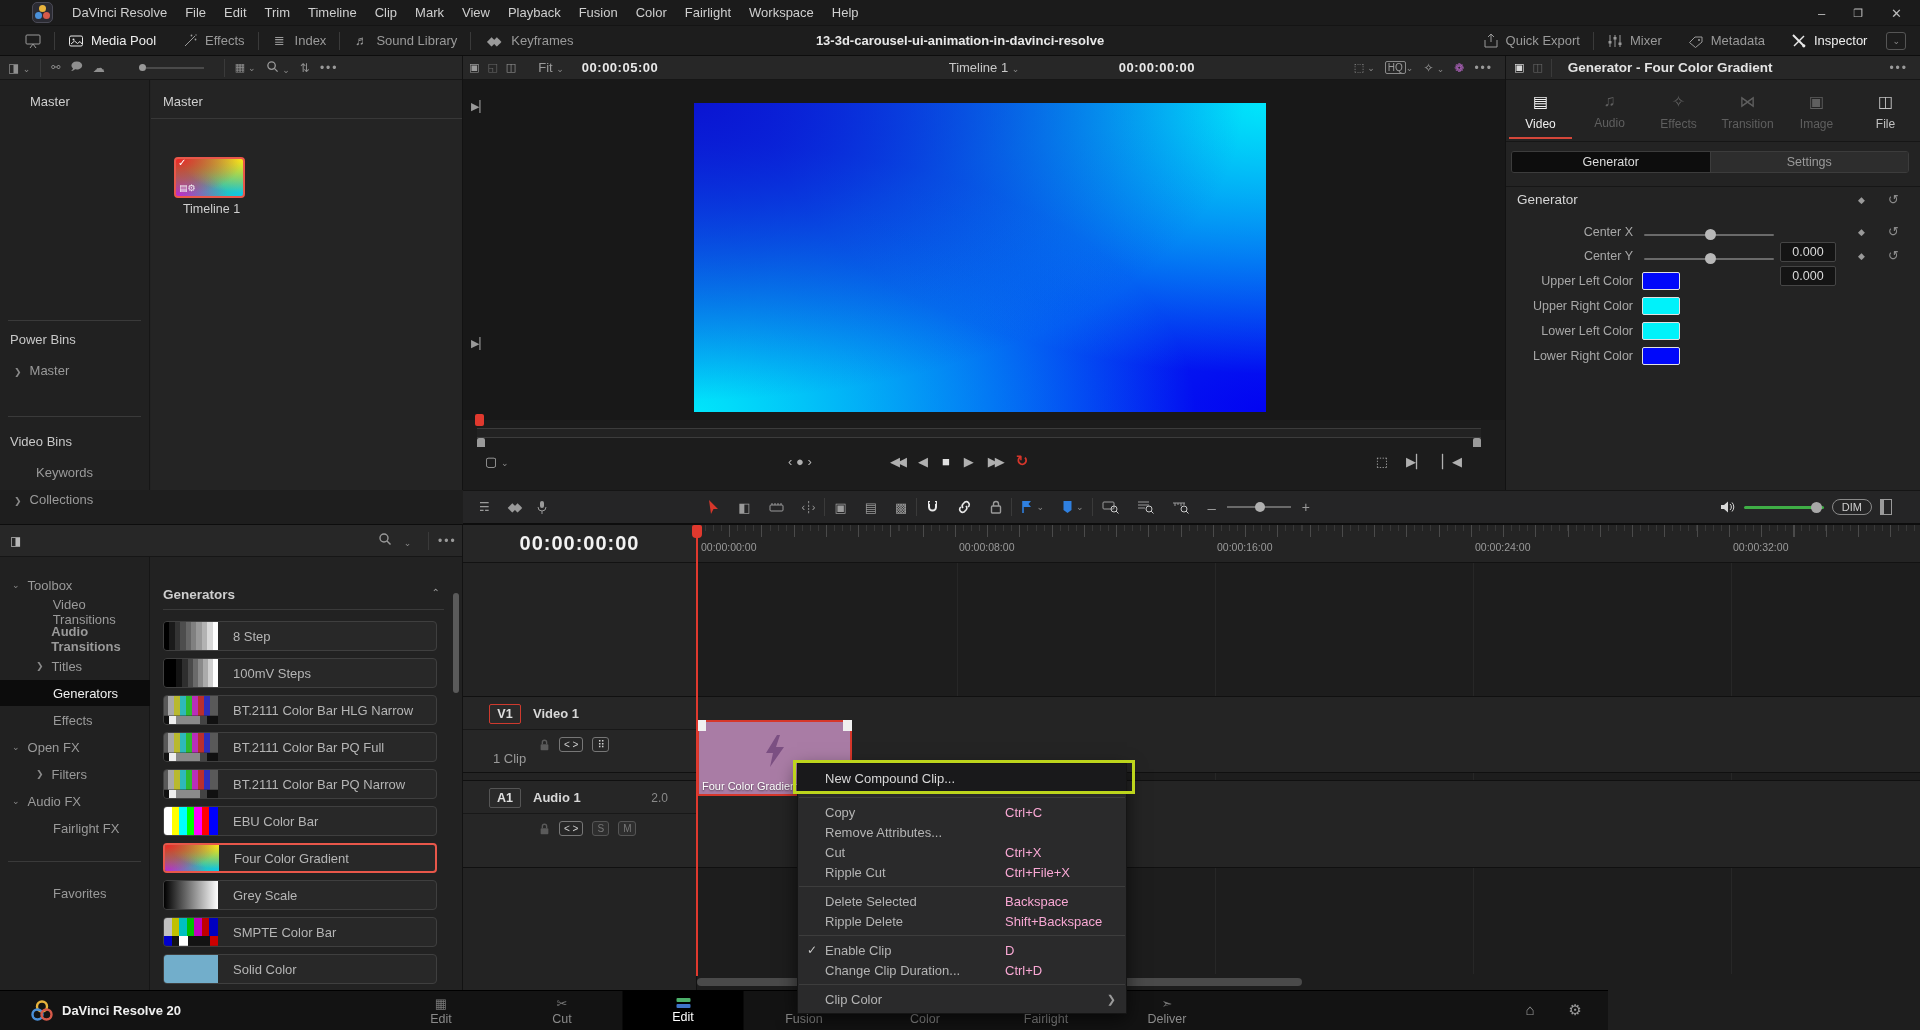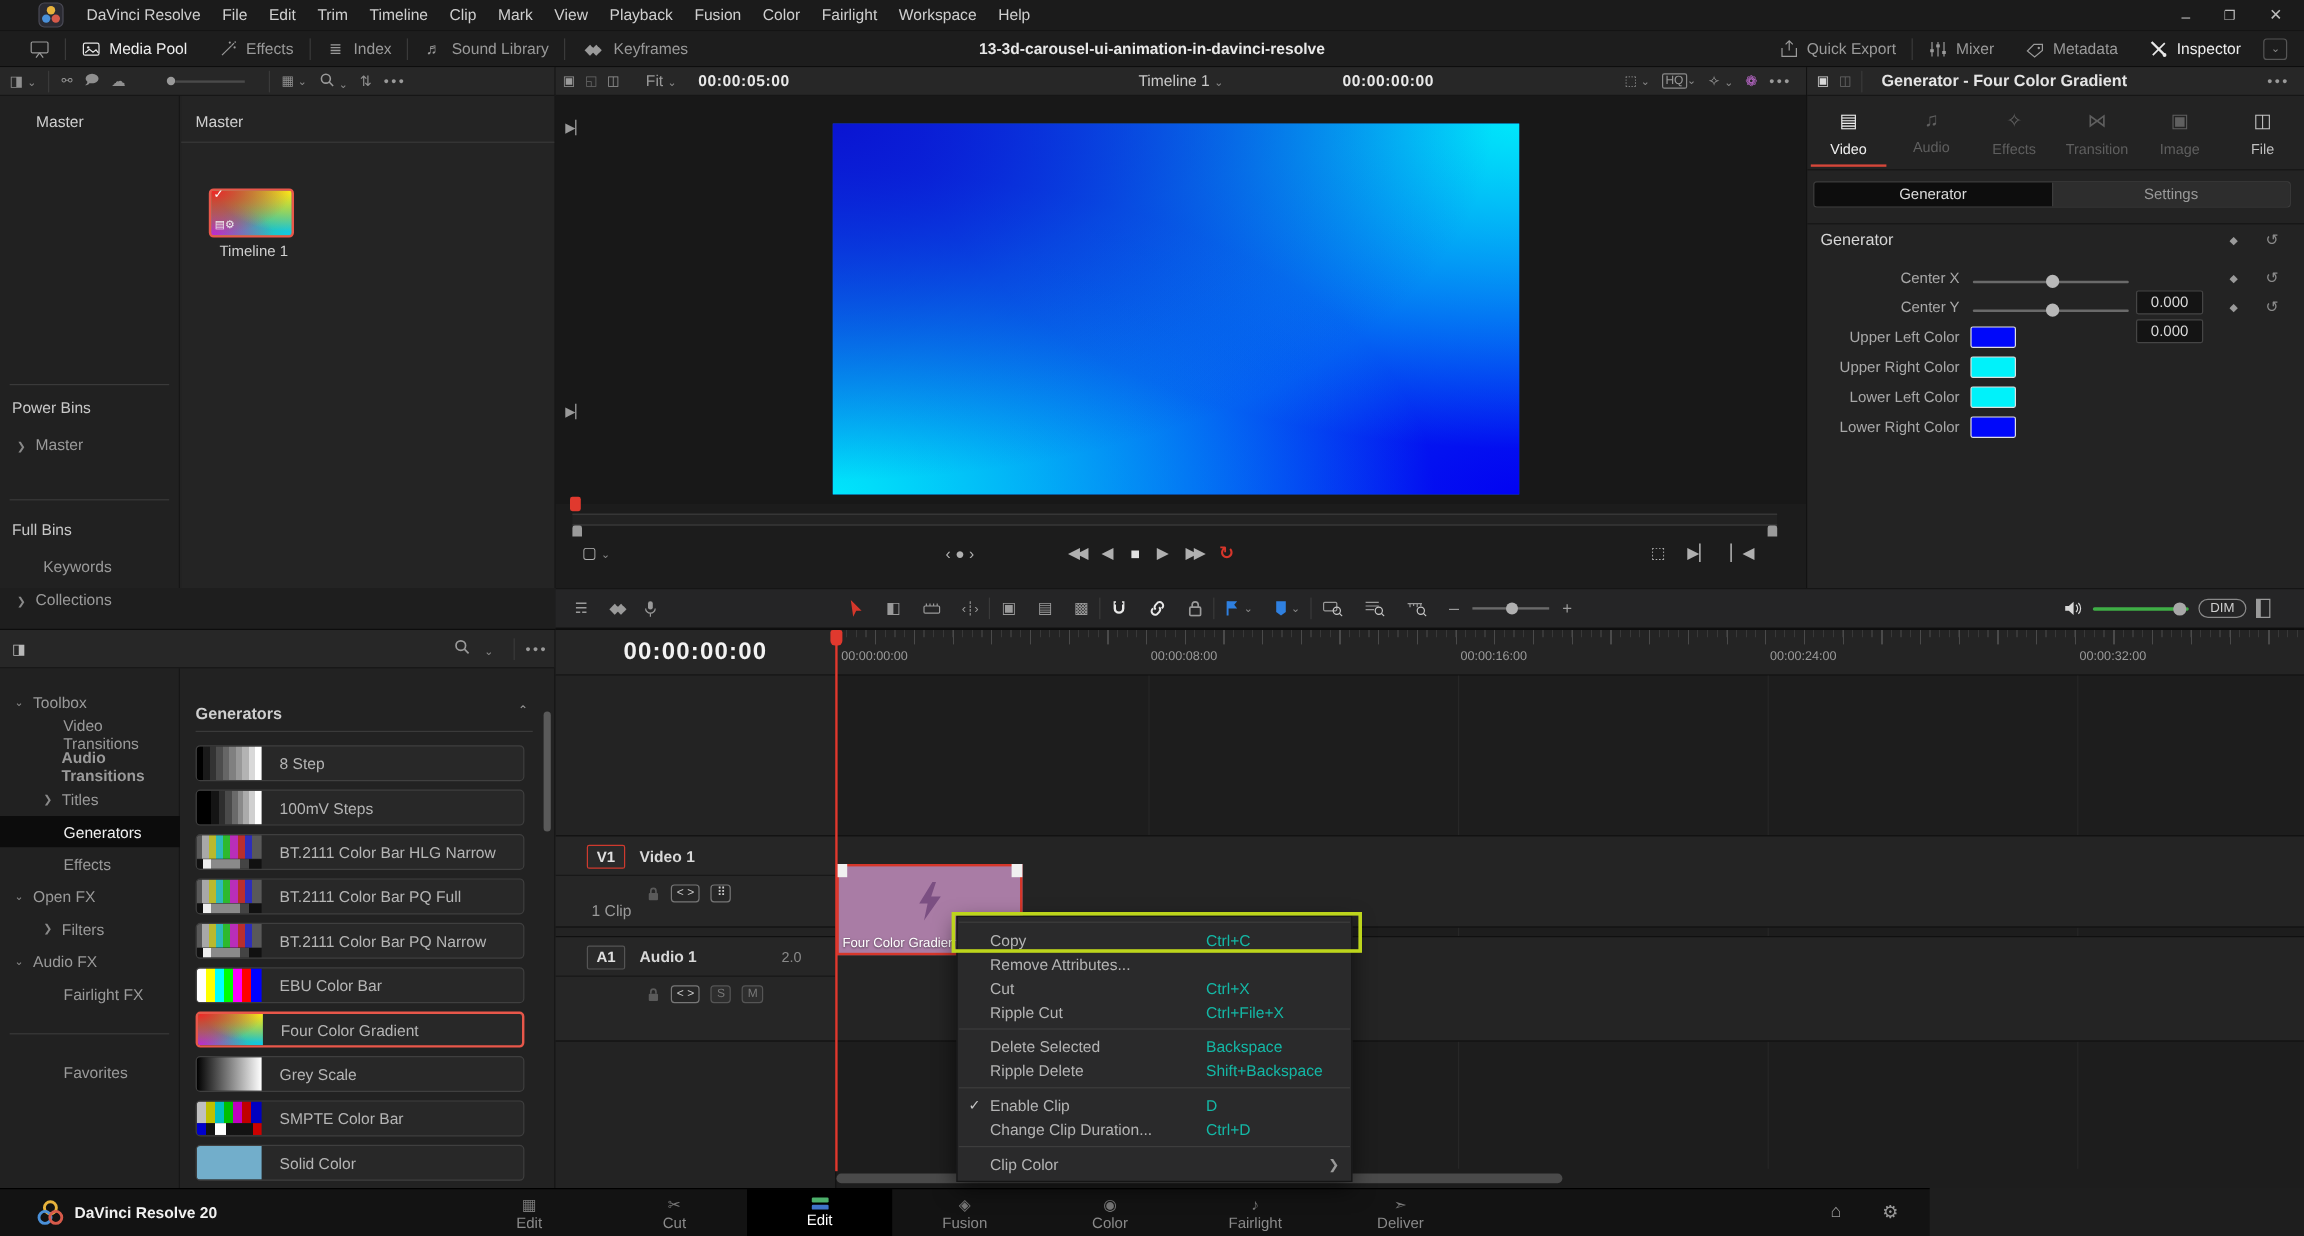--- a/index.html
+++ b/index.html
@@ -166,21 +166,21 @@
   #playhead-top { position:absolute; left:229px; top:0; width:10px; height:13px; background:#e0392e; border-radius:2px 2px 4px 4px; z-index:6; }
   #tl-hscroll { position:absolute; left:234px; bottom:4px; width:605px; height:8px; background:#4a4a4a; border-radius:4px; }
 
   
   #ctx { position:absolute; left:793px; top:760px; width:342px; z-index:20; }
   #ctx-menu { position:absolute; left:4px; top:3px; width:330px; background:#2a2a2b; border:1px solid #151515; box-shadow:0 6px 18px rgba(0,0,0,.6); padding-bottom:4px; }
   #ctx-hl { position:absolute; left:0; top:0; width:342px; height:34px; border:3px solid #bdd51c; z-index:25; pointer-events:none; }
   .ctx-item { position:relative; height:20px; display:flex; align-items:center; color:#b4b4b4; }
   .ctx-item.first { height:28px; background:#19191b; color:#d8d8d8; margin-bottom:5px; }
   .ctx-item .lbl { margin-left:27px; }
-  .ctx-item .sc { position:absolute; left:207px; color:#14b8a6; }
+  .ctx-item .sc { position:absolute; left:207px; color:#f9a8d4; }
   .ctx-item .chk { position:absolute; left:9px; color:#c8c8c8; font-size:12px; }
   .ctx-item .sub { position:absolute; right:10px; color:#9a9a9a; font-size:11px; }
   .ctx-sep { height:1px; background:#3d3d3d; margin:4px 1px; }
 
   
   #bottombar { position:absolute; left:0; top:990px; width:1608px; height:40px; background:#131313; border-top:1px solid #000;padding-left:30px; }
   #bb-logo { position:absolute; left:30px; top:8px; width:24px; height:24px; }
   #bb-app { position:absolute; left:62px; top:12px; color:#f0f0f0; font-weight:bold; }
   #bb-pages { position:absolute; left:50%; top:0; transform:translateX(-50%); height:40px; display:flex; }
   .bb-page { width:121px; height:40px; display:flex; flex-direction:column; align-items:center; justify-content:center; gap:2px; color:#8a8a8a; font-size:12.5px; }
@@ -327,21 +327,21 @@
       </span>
       <span style="font-size:12px">⇅</span>
       <span class="dots">•••</span>
     </div>
     <div id="mp-bins">
       <div class="mp-header" style="left:30px">Master</div>
       <div class="mp-sec-div" style="top:240px"></div>
       <div class="tree-row" style="left:10px;top:252px;color:#c8c8c8">Power Bins</div>
       <div class="tree-row" style="left:14px;top:283px"><span class="tree-chev">❯</span><span>Master</span></div>
       <div class="mp-sec-div" style="top:336px"></div>
-      <div class="tree-row" style="left:10px;top:354px;color:#c8c8c8">Full Bins</div>
+      <div class="tree-row" style="left:10px;top:354px;color:#c8c8c8">Video Bins</div>
       <div class="tree-row" style="left:36px;top:385px">Keywords</div>
       <div class="tree-row" style="left:14px;top:412px"><span class="tree-chev">❯</span><span>Collections</span></div>
     </div>
     <div id="mp-grid">
       <div class="mp-header" style="left:12px">Master</div>
       <div style="position:absolute;left:0;right:0;top:38px;height:1px;background:#383838"></div>
       <div class="thumb-t1">
         <span class="check">✓</span>
         <span class="tl-ico">▤⚙</span>
       </div>
@@ -746,20 +746,23 @@
         <span class="clip-label">Four Color Gradient</span>
       </div>
       <div id="tl-hscroll" style="left:0"></div>
     </div>
     <div id="playhead-top"></div>
     <div id="playhead"></div>
   </div>
 
   <div id="ctx">
     <div id="ctx-menu">
+        <div class="ctx-item first">
+          <span class="lbl">New Compound Clip...</span>
+        </div>
         <div class="ctx-sep"></div>
         <div class="ctx-item">
           <span class="lbl">Copy</span>
           <span class="sc">Ctrl+C</span>
         </div>
         <div class="ctx-item">
           <span class="lbl">Remove Attributes...</span>
         </div>
         <div class="ctx-item">
           <span class="lbl">Cut</span>

